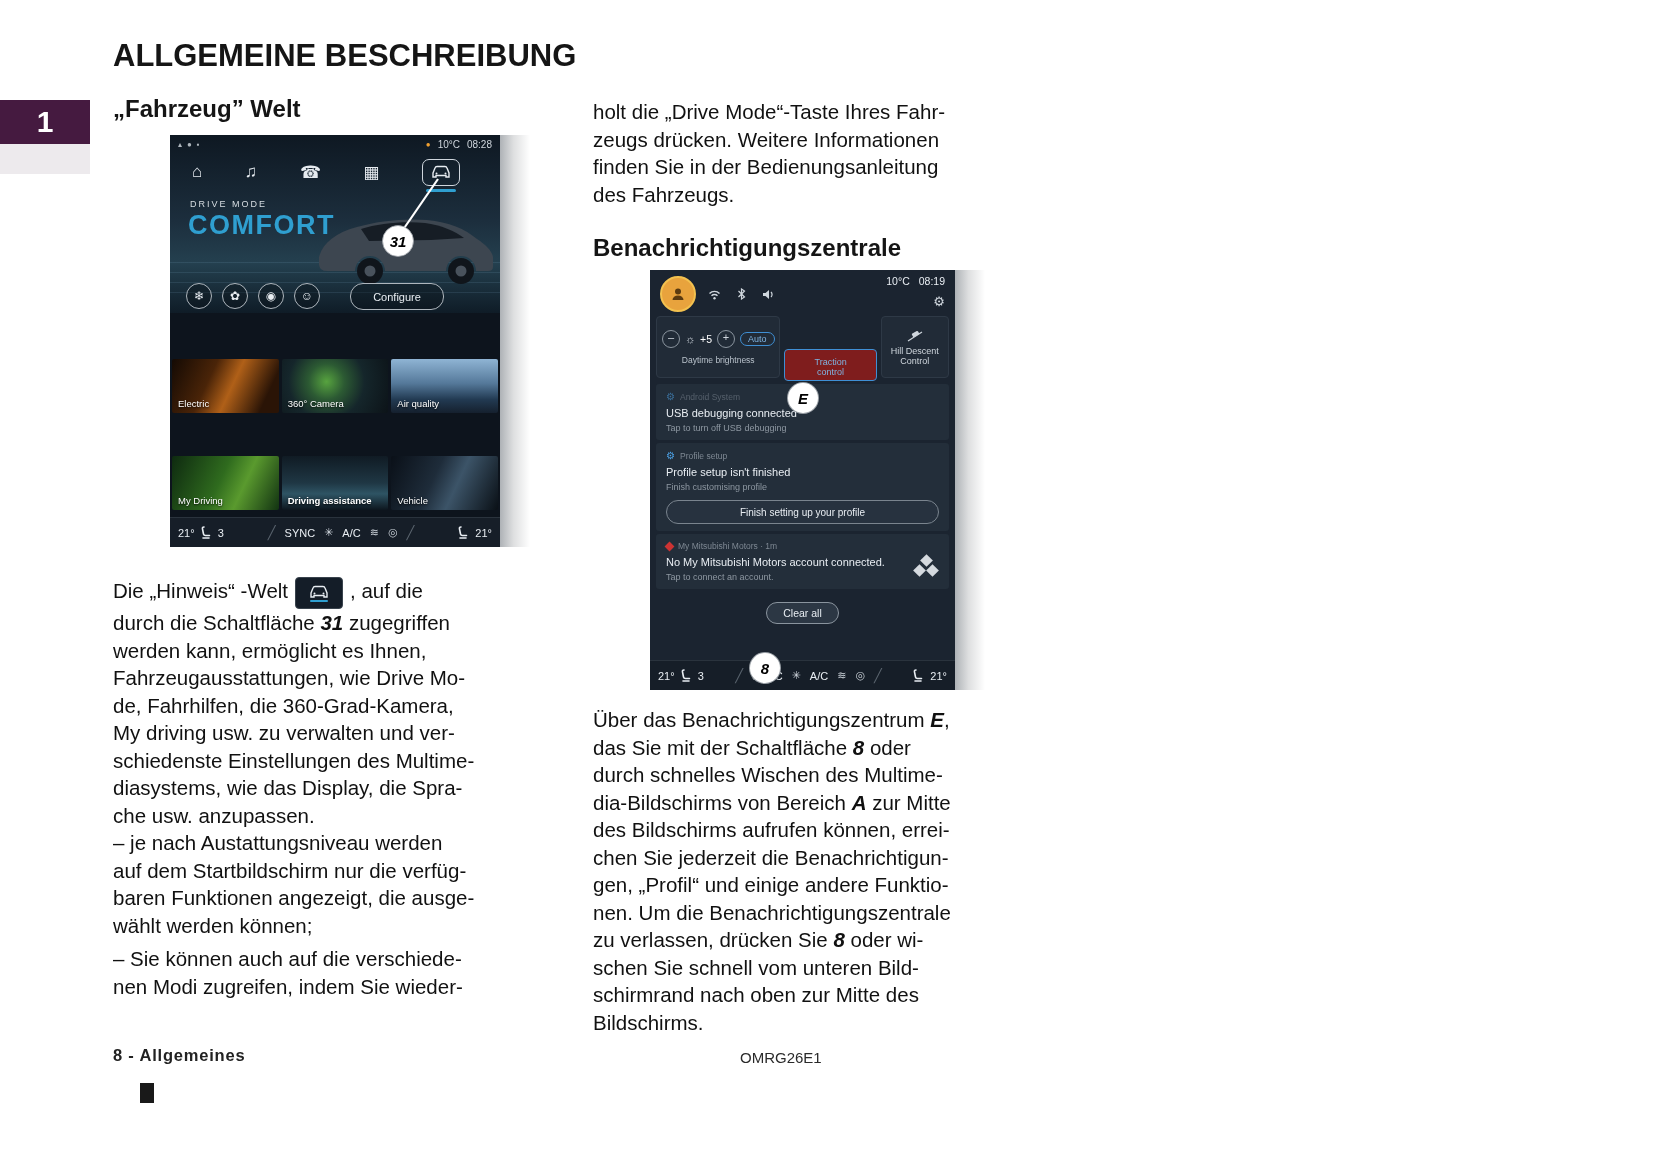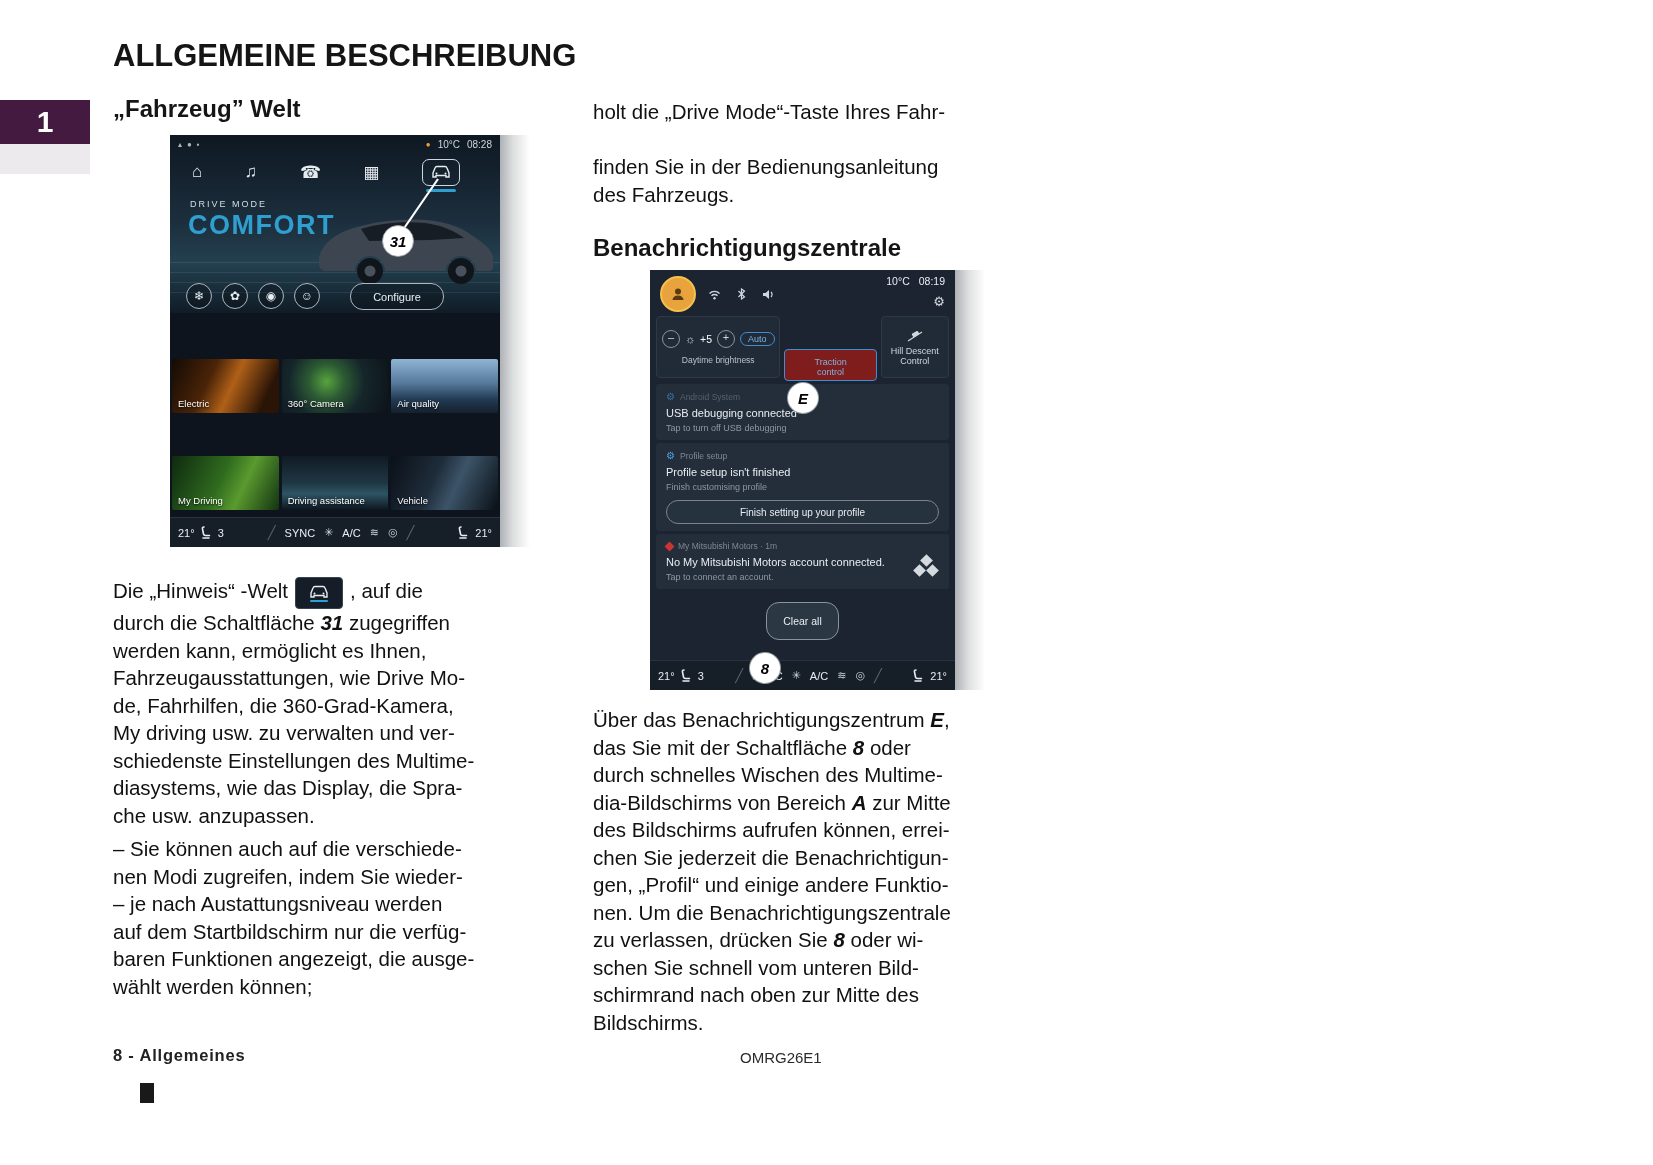--- a/index.html
+++ b/index.html
@@ -71,21 +71,21 @@
     border:1px solid #aeb6bd; border-radius:13px; color:#e8edf2; font-size:11px;
     display:flex; align-items:center; justify-content:center; background:rgba(8,14,20,0.35); }
   .s1-tiles { position:absolute; top:184px; left:2px; right:2px;
     display:grid; grid-template-columns:repeat(3,1fr); gap:3px; }
   .tile { height:54px; position:relative; border-radius:2px; overflow:hidden;margin-top:40px; }
   .tile-label { position:absolute; left:6px; bottom:4px; font-size:9.5px; color:#fff; text-shadow:0 1px 2px rgba(0,0,0,0.85); }
   .t-electric   { background:linear-gradient(115deg,#140a04 0%,#4a2408 35%,#b06018 55%,#2a1406 85%); }
   .t-camera     { background:radial-gradient(circle at 42% 42%, #57a33f 0%, #2c5a33 26%, #15262b 55%, #0c1318 100%); }
   .t-air        { background:linear-gradient(180deg,#8fb4d4 0%,#55799a 45%,#223a52 75%,#15202e 100%); }
   .t-mydriving  { background:linear-gradient(115deg,#0e2a10 0%,#2f6b1e 45%,#5a9a2e 65%,#123312 100%); }
-  .t-assist     { background:linear-gradient(180deg,#101b24 0%,#1f3744 50%,#2e5464 70%,#0d161e 100%); }
+  .t-assist     { background:linear-gradient(180deg,#101b24 0%,#1f3744 50%,#2e5464 70%,#0d161e 100%);font-weight:bold; }
   .t-vehicle    { background:linear-gradient(115deg,#0a1018 0%,#1e2c3a 40%,#3c5468 60%,#0a1016 100%); }
   .t-settings   { background:radial-gradient(circle at 38% 45%, #6d747c 0%, #3c434b 40%, #191d23 100%); }
   .gear-big { position:absolute; left:10px; top:4px; font-size:30px; color:#8a9098; opacity:0.8; }
   .s1-overlay { position:absolute; inset:0; pointer-events:none; }
   .callout-text { font-family:"Liberation Sans", sans-serif; font-size:15px; font-weight:700; font-style:italic; text-anchor:middle; fill:#000; }
 
   
   .shot2-wrap { margin:8px 0 0 57px; }
   .screen2 { position:relative; width:305px; height:420px; background:#1b2430; overflow:hidden; }
   .s2-status { position:absolute; top:5px; right:10px; display:flex; gap:9px; color:#e8edf2; font-size:10.5px; }
@@ -114,21 +114,21 @@
   .pill-btn { margin-top:8px; border:1px solid #7a848e; border-radius:12px; height:22px;
     display:flex; align-items:center; justify-content:center; font-size:10px; color:#e8edf2; background:#27323f; }
   .nc-row { display:flex; justify-content:space-between; align-items:center; gap:8px; }
   .nc-texts { flex:1; }
   .mini-gear { color:#4da3e8; font-size:10px; }
   .red-dia { width:7px; height:7px; background:#cc3333; transform:rotate(45deg); display:inline-block; }
   .mmc-logo { position:relative; width:26px; height:24px; flex:0 0 26px; }
   .mmc-d { position:absolute; width:9px; height:9px; background:#d5dadf; transform:rotate(45deg); }
   .mmc-d.d1 { left:8.5px; top:1px; } .mmc-d.d2 { left:2px; top:11px; } .mmc-d.d3 { left:15px; top:11px; }
   .s2-clear { align-self:center; margin-top:10px; border:1px solid #8a949e; background:#2c3744;
-    color:#e8edf2; font-size:10.5px; padding:12px 16px; border-radius:13px; }
+    color:#e8edf2; font-size:10.5px; padding:4px 16px; border-radius:13px; }
 
   
   .inline-vehicle { display:inline-flex; width:46px; height:30px; background:#141d28; border:1px solid #39434d;
     border-radius:4px; align-items:center; justify-content:center; flex-direction:column; gap:1px;
     vertical-align:middle; margin:0 7px; }
   .inline-vehicle .u { width:18px; height:2px; background:#2f9fd0; border-radius:1px; display:block; }
 </style>
 </head>
 <body>
 
@@ -261,26 +261,26 @@
       <span>Die „Hinweis“ -Welt</span><span class="inline-vehicle">
           <svg width="24" height="15" viewBox="0 0 22 15">
           <path d="M3 9 l2 -5 q0.5 -1.5 2 -1.5 h8 q1.5 0 2 1.5 l2 5 v4 h-3 v-1.5 H6 V13 H3 z" fill="none" stroke="#e8edf2" stroke-width="1.4"></path>
           <circle cx="6.5" cy="9.5" r="1" fill="#e8edf2"></circle>
             <circle cx="15.5" cy="9.5" r="1" fill="#e8edf2"></circle>
         </svg>
           <span class="u"></span>
         </span><span><span>, auf die</span><br><span>durch die Schaltfläche </span><span class="bi">31</span><span> zugegriffen</span><br><span>werden kann, ermöglicht es Ihnen,</span><br><span>Fahrzeugausstattungen, wie Drive Mo-</span><br><span>de, Fahrhilfen, die 360-Grad-Kamera,</span><br><span>My driving usw. zu verwalten und ver-</span><br><span>schiedenste Einstellungen des Multime-</span><br><span>diasystems, wie das Display, die Spra-</span><br><span>che usw. anzupassen.</span></span>
     </p>
 
+    <p class="body"><span>– je nach Austattungsniveau werden</span><br><span>auf dem Startbildschirm nur die verfüg-</span><br><span>baren Funktionen angezeigt, die ausge-</span><br><span>wählt werden können;</span></p>
     <p class="body mt-s"><span>– Sie können auch auf die verschiede-</span><br><span>nen Modi zugreifen, indem Sie wieder-</span></p>
-    <p class="body"><span>– je nach Austattungsniveau werden</span><br><span>auf dem Startbildschirm nur die verfüg-</span><br><span>baren Funktionen angezeigt, die ausge-</span><br><span>wählt werden können;</span></p>
   </div>
 
   <div class="col-right">
-    <p class="body"><span>holt die „Drive Mode“-Taste Ihres Fahr-</span><br><br><span>finden Sie in der Bedienungsanleitung</span><br><span>des Fahrzeugs.</span></p>
+    <p class="body"><span>holt die „Drive Mode“-Taste Ihres Fahr-</span><br><span>zeugs drücken. Weitere Informationen</span><br><span>finden Sie in der Bedienungsanleitung</span><br><span>des Fahrzeugs.</span></p>
 
     <h2 class="sub" style="margin-top:26px;">Benachrichtigungszentrale</h2>
 
     <div class="shot2-wrap shot-row">
       <div class="screen2">
         <div class="s2-status">
           <span>10°C</span>
           <span>08:19</span>
         </div>
         <span class="s2-gear">⚙</span>

